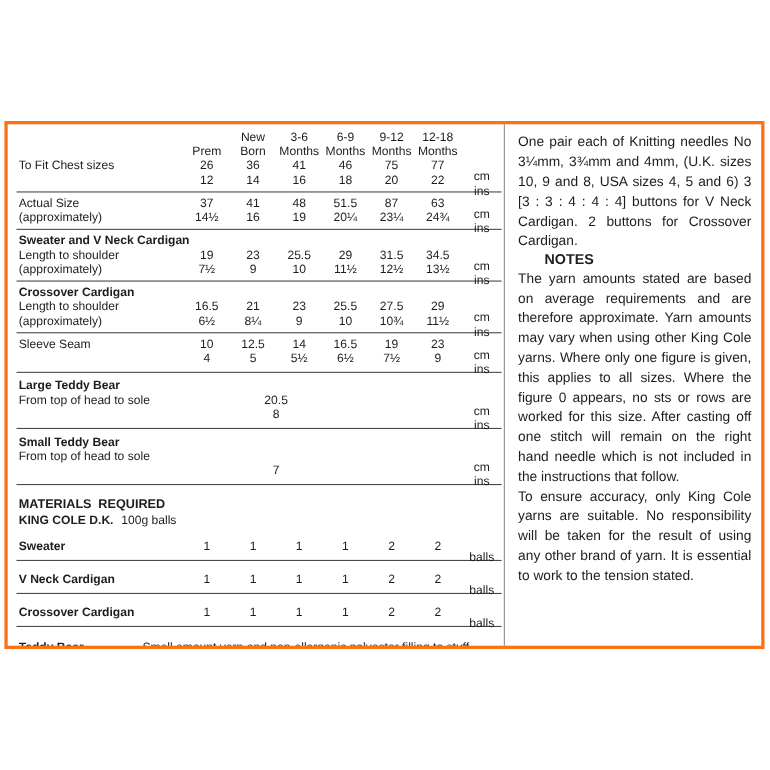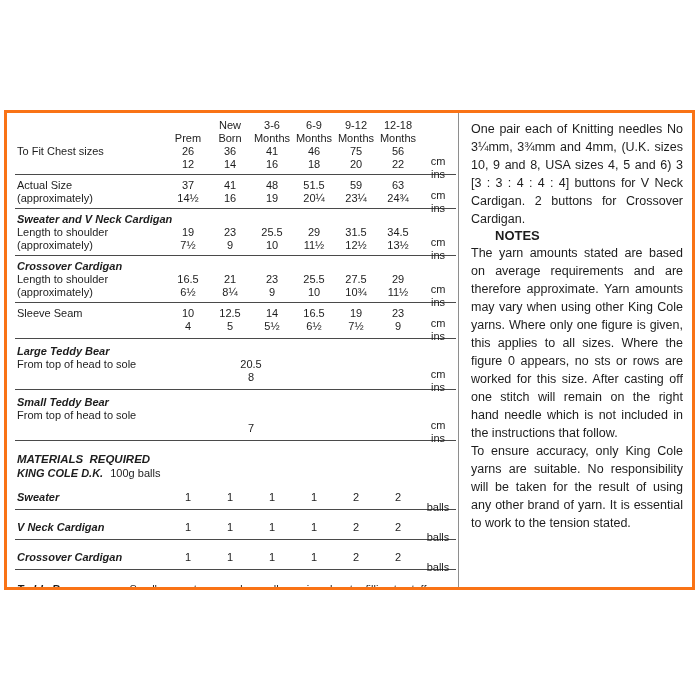--- a/index.html
+++ b/index.html
@@ -11,21 +11,21 @@
     position:absolute;left:4px;top:110px;width:685px;height:474px;
     border:3px solid #f97316;display:flex;background:#fff;box-sizing:content-box;justify-content:space-between;
   }
   
   .left{width:452px;border-right:1px solid #8e8e8e;padding:6px 0 0 10px;box-sizing:border-box;overflow:hidden;}
   .trow{display:grid;grid-template-columns:150px repeat(6,42px) 38px;height:13px;font-size:11px;line-height:13px;}
   .trow .lab{white-space:nowrap;}
   .trow .v{text-align:center;}
   .trow .u{grid-column:8;text-align:center;margin-top:10px;}
   .line{height:13px;font-size:11px;line-height:13px;white-space:nowrap;}
-  .b{font-weight:bold;font-style:italic;}
+  .b{font-weight:bold;}
   .rule{border-top:1px solid #4a4a4a;margin:3px 2px 4px -2px;height:0;}
   .rule.bear{margin-top:5px;margin-bottom:6px;}
   .span4{grid-column:2/6;text-align:center;}
   .teddy{position:relative;}
   .teddy .lab{grid-area:1/1/2/2;}
   .teddy .tnote{grid-area:1/1/2/9;text-align:center;padding-left:100px;padding-right:18px;white-space:nowrap;}
   .mtitle{margin-top:12px;word-spacing:3px;font-size:11.5px;}
   .brandline{margin-top:1px;}
   .brandline .note{margin-left:4px;margin-top:33px;}
   .mrow{margin-top:11px;height:14px;}
@@ -69,42 +69,42 @@
       <span class="u"></span>
     </div>
 
     <div class="trow">
       <span class="lab">To Fit Chest sizes</span>
       <span class="v">26</span>
       <span class="v">36</span>
       <span class="v">41</span>
       <span class="v">46</span>
       <span class="v">75</span>
-      <span class="v">56</span>
+      <span class="v">77</span>
       <span class="u">cm</span>
     </div>
     <div class="trow">
       <span class="lab"></span>
       <span class="v">12</span>
       <span class="v">14</span>
       <span class="v">16</span>
       <span class="v">18</span>
       <span class="v">20</span>
       <span class="v">22</span>
       <span class="u">ins</span>
     </div>
     <div class="rule"></div>
 
     <div class="trow">
       <span class="lab">Actual Size</span>
       <span class="v">37</span>
       <span class="v">41</span>
       <span class="v">48</span>
       <span class="v">51.5</span>
-      <span class="v">59</span>
+      <span class="v">87</span>
       <span class="v">63</span>
       <span class="u">cm</span>
     </div>
     <div class="trow">
       <span class="lab">(approximately)</span>
       <span class="v">14½</span>
       <span class="v">16</span>
       <span class="v">19</span>
       <span class="v">20¼</span>
       <span class="v">23¼</span>

